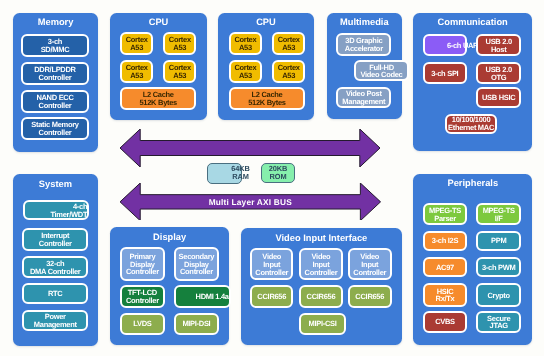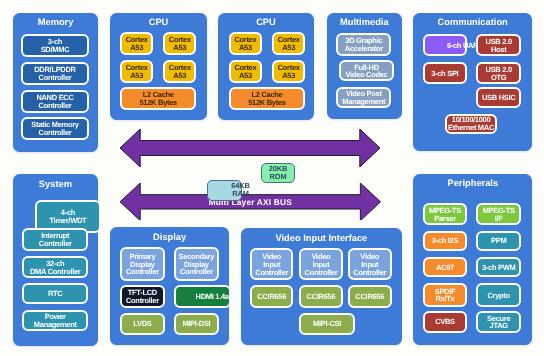--- a/index.html
+++ b/index.html
@@ -100,21 +100,21 @@
         <span>L2 Cache</span>
         <span>512K Bytes</span>
       </div>
   </div>
   <div class="grp" style="left:326.8px;top:12.9px;width:75.0px;height:106.2px;background:#3d7bd6;">
     <div class="gtitle">Multimedia</div>
     <div class="cell" style="left:9.3px;top:19.7px;width:55.4px;height:23.1px;background:#86a0c4;color:#ffffff;">
         <span>3D Graphic</span>
         <span>Accelerator</span>
       </div>
-    <div class="cell" style="left:12px;top:47.6px;width:55.4px;height:21.0px;background:#86a0c4;color:#ffffff;">
+    <div class="cell" style="left:27px;top:47.6px;width:55.4px;height:21.0px;background:#86a0c4;color:#ffffff;">
         <span>Full-HD</span>
         <span>Video Codec</span>
       </div>
     <div class="cell" style="left:9.3px;top:74.1px;width:55.4px;height:21.4px;background:#86a0c4;color:#ffffff;">
         <span>Video Post</span>
         <span>Management</span>
       </div>
   </div>
   <div class="grp" style="left:413.2px;top:12.7px;width:118.9px;height:138.5px;background:#3d7bd6;">
     <div class="gtitle">Communication</div>
@@ -135,21 +135,21 @@
     <div class="cell" style="left:63.2px;top:74.3px;width:44.6px;height:21.4px;background:#aa3b33;color:#ffffff;">
         <span>USB HSIC</span>
       </div>
     <div class="cell" style="left:31.7px;top:101px;width:52.4px;height:20px;background:#aa3b33;color:#ffffff;">
         <span>10/100/1000</span>
         <span>Ethernet MAC</span>
       </div>
   </div>
   <div class="grp" style="left:12.7px;top:174.0px;width:85.4px;height:171.8px;background:#3d7bd6;">
     <div class="gtitle">System</div>
-    <div class="cell" style="left:22px;top:26.0px;width:66.5px;height:33px;background:#2e93ae;color:#ffffff;">
+    <div class="cell" style="left:10px;top:26.0px;width:66.5px;height:20px;background:#2e93ae;color:#ffffff;align-items:flex-end;">
         <span>4-ch</span>
         <span>Timer/WDT</span>
       </div>
     <div class="cell" style="left:9.3px;top:54.4px;width:66.5px;height:22.6px;background:#2e93ae;color:#ffffff;">
         <span>Interrupt</span>
         <span>Controller</span>
       </div>
     <div class="cell" style="left:9.3px;top:82.4px;width:66.5px;height:21.8px;background:#2e93ae;color:#ffffff;">
         <span>32-ch</span>
         <span>DMA Controller</span>
@@ -167,21 +167,21 @@
     <div class="cell" style="left:9.4px;top:20.0px;width:45.4px;height:33.8px;background:#7ba3dd;color:#ffffff;">
         <span>Primary</span>
         <span>Display</span>
         <span>Controller</span>
       </div>
     <div class="cell" style="left:63.3px;top:20.0px;width:45.6px;height:33.8px;background:#7ba3dd;color:#ffffff;">
         <span>Secondary</span>
         <span>Display</span>
         <span>Controller</span>
       </div>
-    <div class="cell" style="left:9.4px;top:57.8px;width:45.4px;height:23.2px;background:#0f172a;color:#ffffff;">
+    <div class="cell" style="left:9.4px;top:57.8px;width:45.4px;height:23.2px;background:#15803d;color:#ffffff;">
         <span>TFT-LCD</span>
         <span>Controller</span>
       </div>
     <div class="cell" style="left:63.3px;top:57.8px;width:57px;height:23.2px;background:#15803d;color:#ffffff;padding-left:20px;">
         <span>HDMI 1.4a</span>
       </div>
     <div class="cell" style="left:9.4px;top:85.5px;width:45.4px;height:22.1px;background:#8dad4d;color:#ffffff;">
         <span>LVDS</span>
       </div>
     <div class="cell" style="left:63.3px;top:85.5px;width:45.6px;height:22.1px;background:#8dad4d;color:#ffffff;">
@@ -207,21 +207,21 @@
       </div>
     <div class="cell" style="left:9.6px;top:57.3px;width:43.3px;height:22.3px;background:#8dad4d;color:#ffffff;">
         <span>CCIR656</span>
       </div>
     <div class="cell" style="left:58.6px;top:57.3px;width:43.7px;height:22.3px;background:#8dad4d;color:#ffffff;">
         <span>CCIR656</span>
       </div>
     <div class="cell" style="left:107.2px;top:57.3px;width:44.1px;height:22.3px;background:#8dad4d;color:#ffffff;">
         <span>CCIR656</span>
       </div>
-    <div class="cell" style="left:58.6px;top:84.6px;width:56px;height:22.2px;background:#8dad4d;color:#ffffff;">
+    <div class="cell" style="left:58.6px;top:84.6px;width:47px;height:22.2px;background:#8dad4d;color:#ffffff;">
         <span>MIPI-CSI</span>
       </div>
   </div>
   <div class="grp" style="left:413.2px;top:173.9px;width:119.2px;height:171.3px;background:#3d7bd6;">
     <div class="gtitle">Peripherals</div>
     <div class="cell" style="left:9.5px;top:28.9px;width:44.6px;height:22.7px;background:#7dc93e;color:#ffffff;">
         <span>MPEG-TS</span>
         <span>Parser</span>
       </div>
     <div class="cell" style="left:63.2px;top:28.9px;width:44.6px;height:22.7px;background:#7dc93e;color:#ffffff;">
@@ -234,35 +234,35 @@
     <div class="cell" style="left:63.2px;top:56.8px;width:44.6px;height:20.2px;background:#2e93ae;color:#ffffff;">
         <span>PPM</span>
       </div>
     <div class="cell" style="left:9.5px;top:83.1px;width:44.6px;height:20.2px;background:#f68b2c;color:#ffffff;">
         <span>AC97</span>
       </div>
     <div class="cell" style="left:63.2px;top:83.1px;width:44.6px;height:20.2px;background:#2e93ae;color:#ffffff;">
         <span>3-ch PWM</span>
       </div>
     <div class="cell" style="left:9.5px;top:109.4px;width:44.6px;height:23.3px;background:#f68b2c;color:#ffffff;">
-        <span>SPDIF</span>
+        <span>HSIC</span>
         <span>Rx/Tx</span>
       </div>
     <div class="cell" style="left:63.2px;top:109.4px;width:44.6px;height:23.3px;background:#2e93ae;color:#ffffff;">
         <span>Crypto</span>
       </div>
     <div class="cell" style="left:9.5px;top:137.0px;width:44.6px;height:21.9px;background:#aa3b33;color:#ffffff;">
         <span>CVBS</span>
       </div>
     <div class="cell" style="left:63.2px;top:137.0px;width:44.6px;height:21.9px;background:#2e93ae;color:#ffffff;">
         <span>Secure</span>
         <span>JTAG</span>
       </div>
   </div>
-  <div class="mem" style="left:206.6px;top:180px;width:33.8px;height:20.5px;background:#a8d8e4;color:#2d4a5e;border-color:#4a6f80;padding-left:33px;">
+  <div class="mem" style="left:206.6px;top:163px;width:33.8px;height:20.5px;background:#a8d8e4;color:#2d4a5e;border-color:#4a6f80;padding-left:33px;">
       <span>64KB</span>
       <span>RAM</span>
     </div>
   <div class="mem" style="left:261.3px;top:162.8px;width:33.4px;height:20.5px;background:#86efac;color:#2d4a5e;border-color:#4a6f80;">
       <span>20KB</span>
       <span>ROM</span>
     </div>
 </div>
 
 </body></html>

